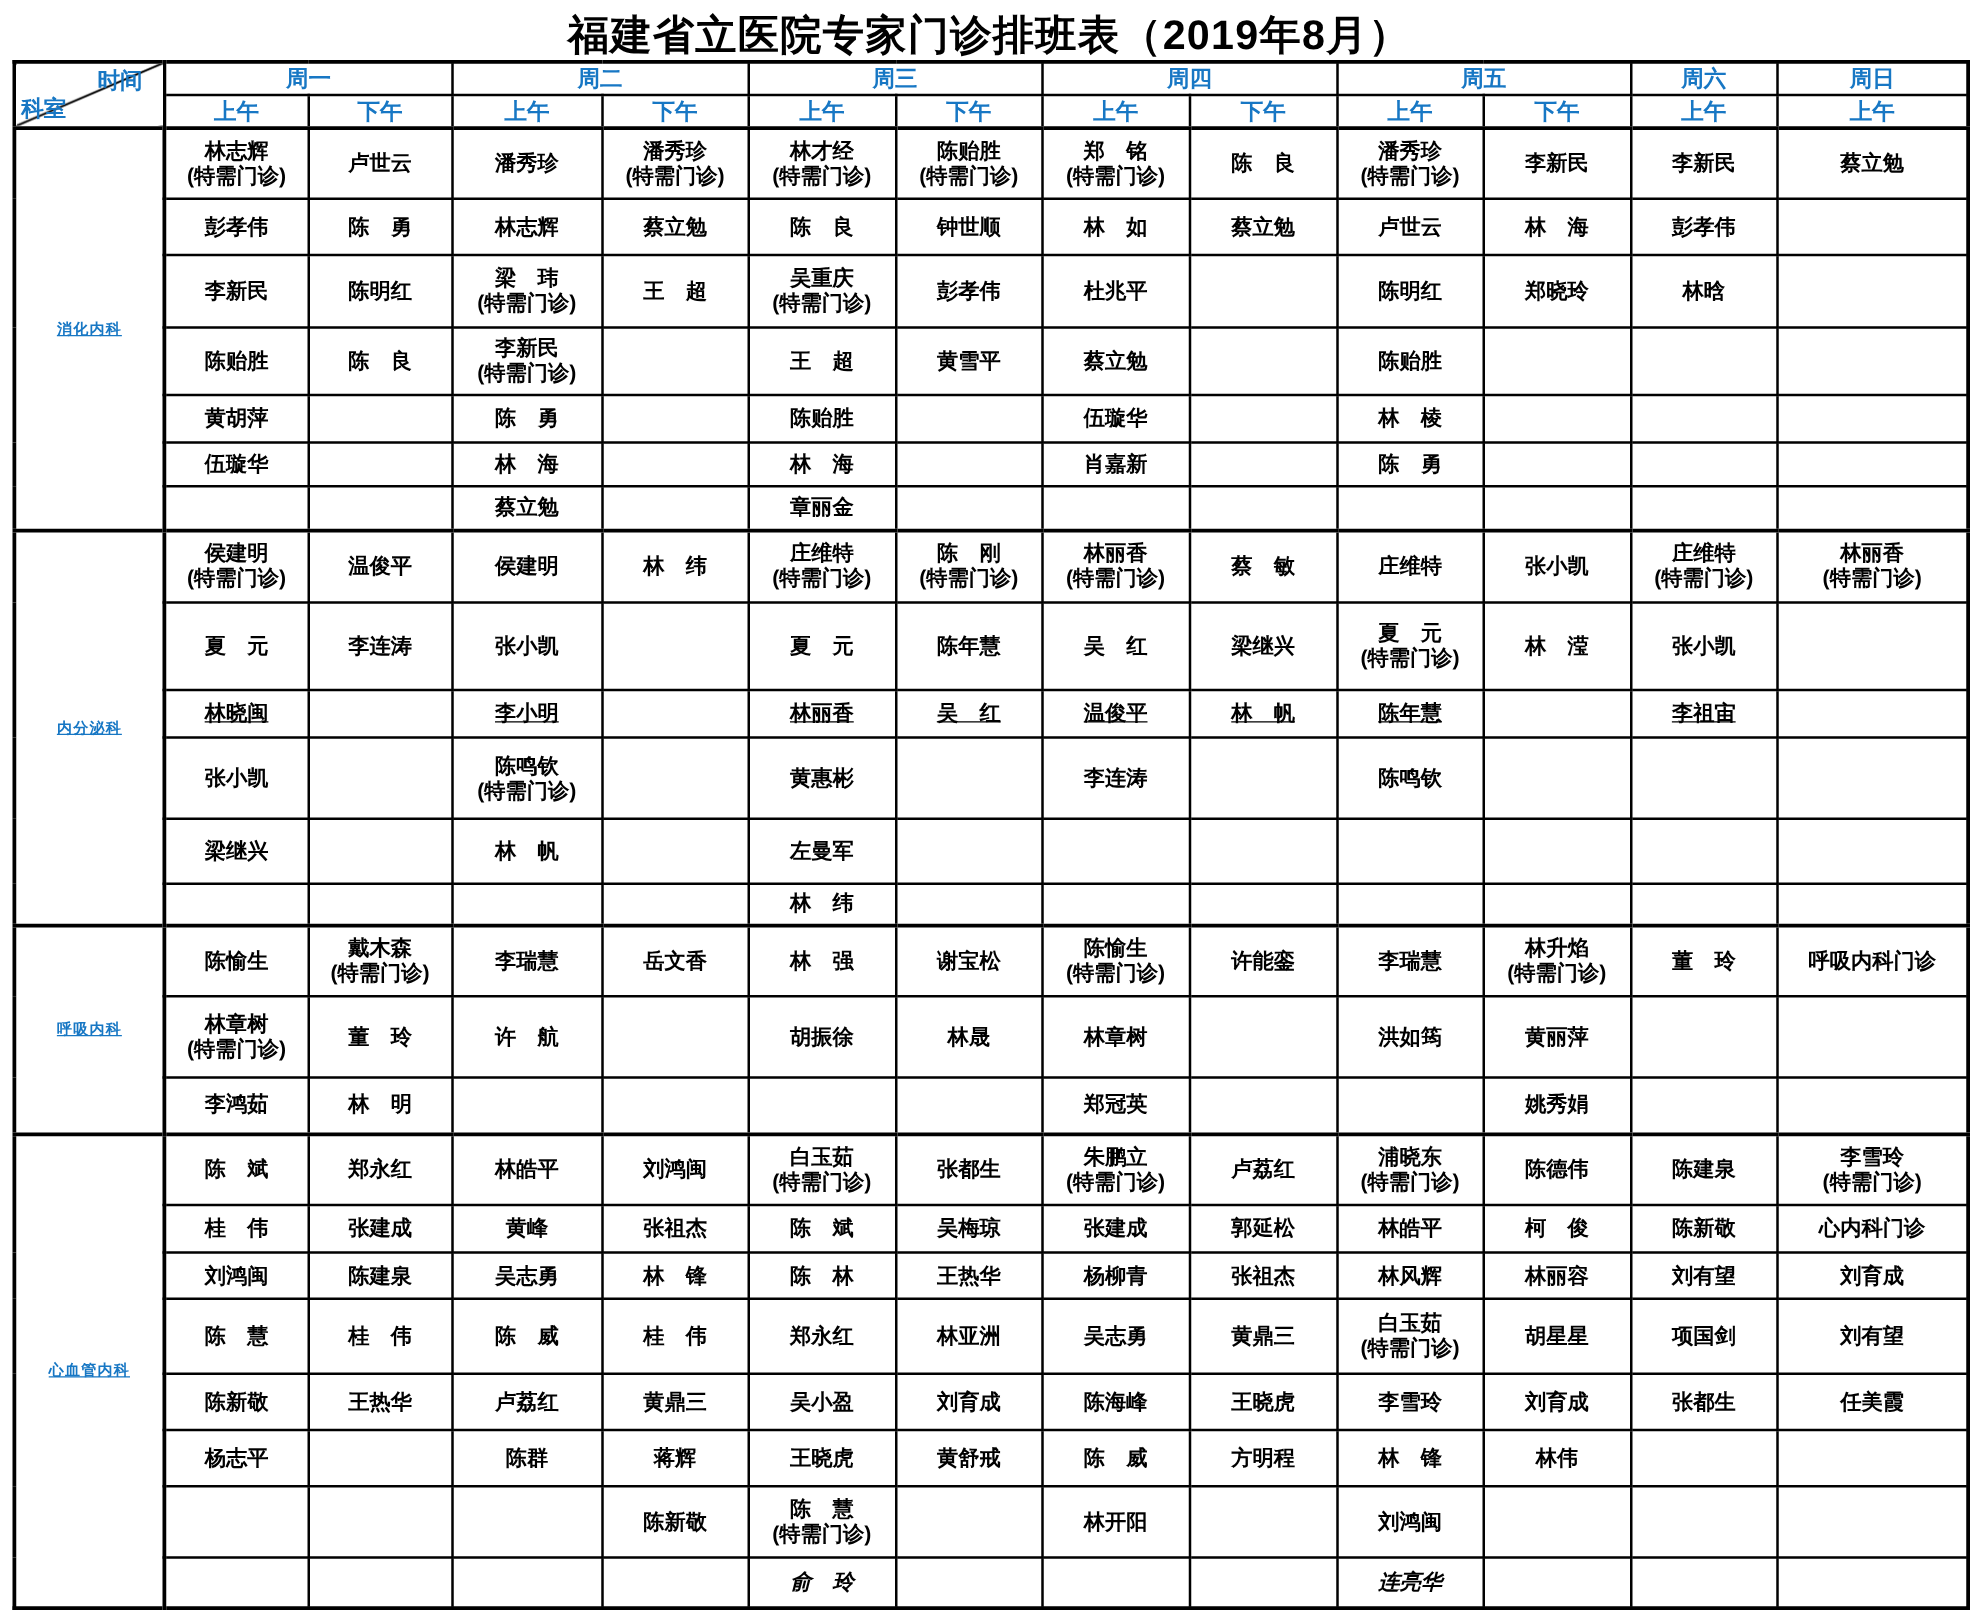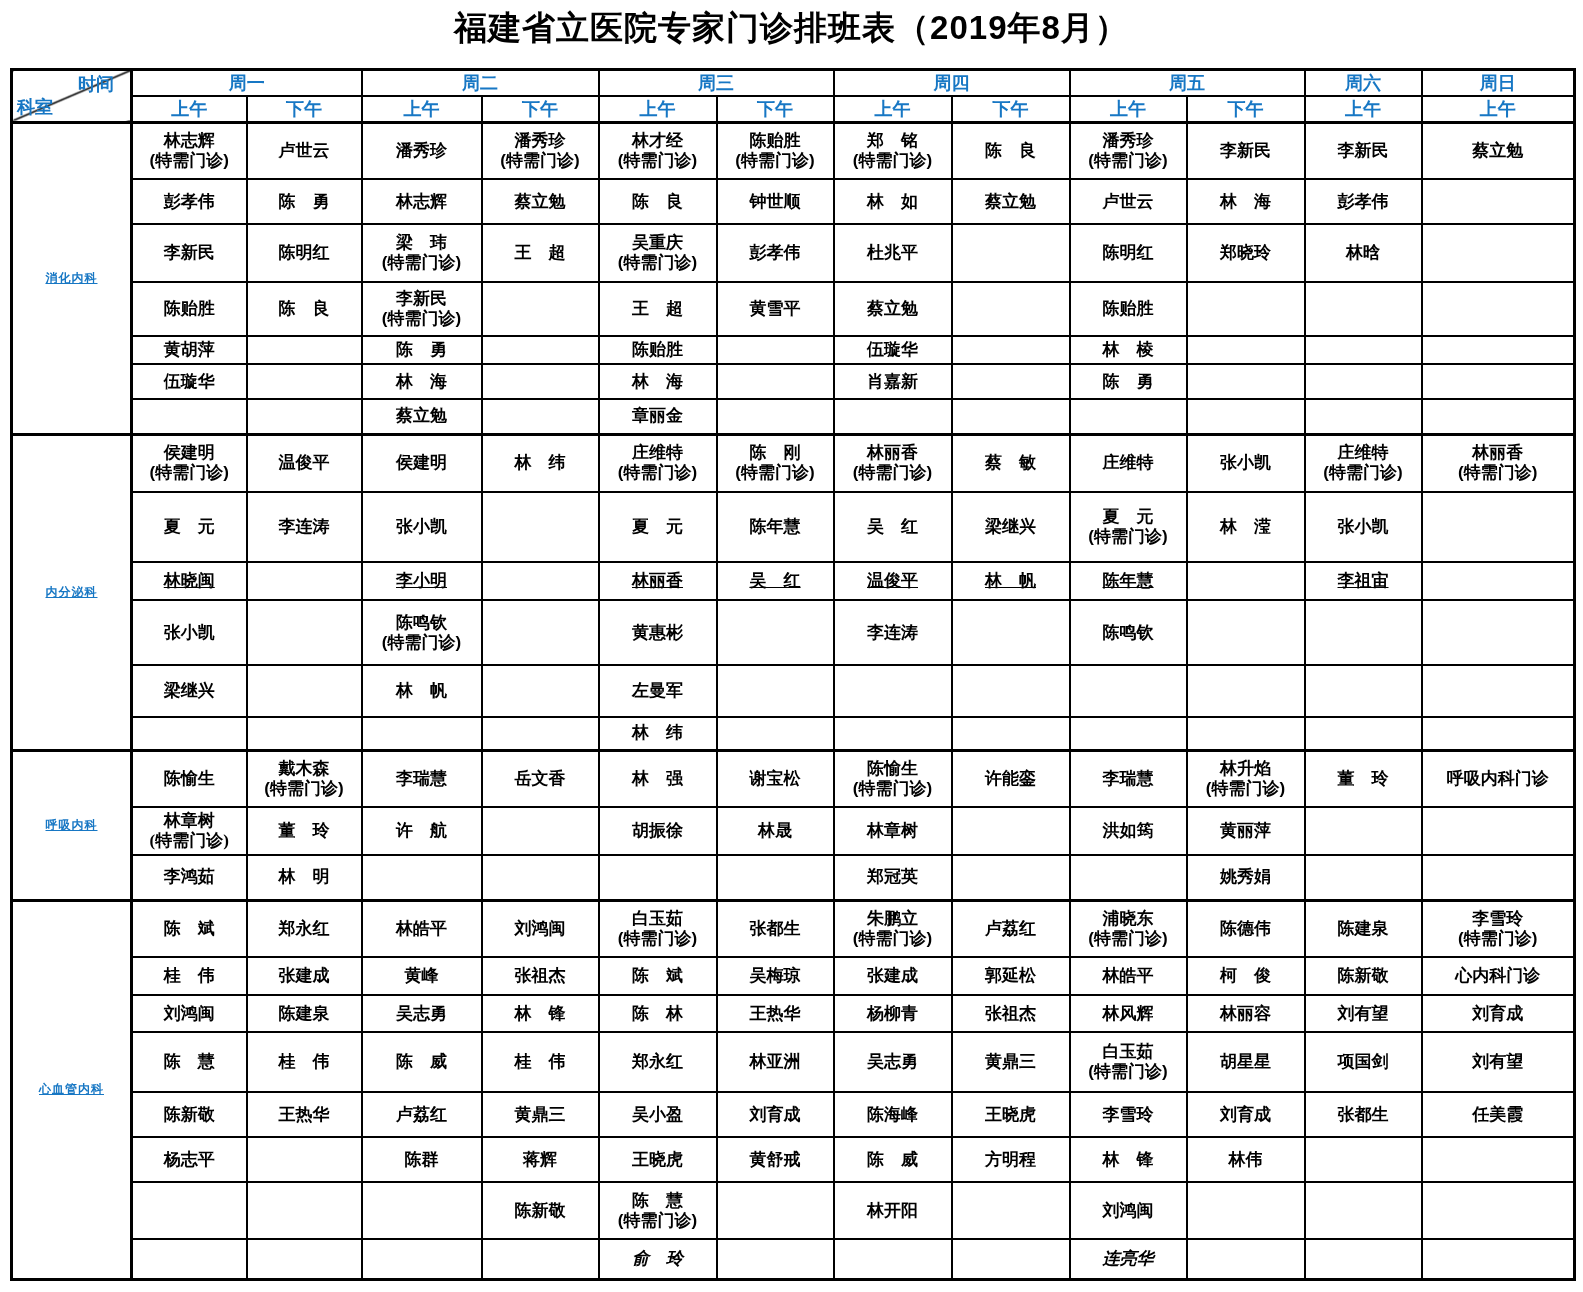--- a/index.html
+++ b/index.html
@@ -15,21 +15,21 @@
     font-family: Liberation Sans, sans-serif;
     font-weight: bold;
     font-size: 33px;
     padding-top: 8px;
     letter-spacing: 1px;
     line-height: 1.2;
   }
   table.sched {
     border-collapse: collapse;
     table-layout: fixed;
-    margin: 20px 0 0 10px;
+    margin: 0 0 0 10px;
     width: 1563px;
     border: 3px solid var(--line);
   }
   .sched th, .sched td {
     border: 2px solid var(--line);
     text-align: center;
     vertical-align: middle;
     padding: 1px 2px;
     overflow: hidden;
   }
@@ -178,21 +178,21 @@
         <td class="cell"></td>
         <td class="cell">王　超</td>
         <td class="cell">黄雪平</td>
         <td class="cell">蔡立勉</td>
         <td class="cell"></td>
         <td class="cell">陈贻胜</td>
         <td class="cell"></td>
         <td class="cell"></td>
         <td class="cell"></td>
       </tr>
-      <tr style="height: 28px;">
+      <tr style="height: 38px;">
         <td class="cell">黄胡萍</td>
         <td class="cell"></td>
         <td class="cell">陈　勇</td>
         <td class="cell"></td>
         <td class="cell">陈贻胜</td>
         <td class="cell"></td>
         <td class="cell">伍璇华</td>
         <td class="cell"></td>
         <td class="cell">林　棱</td>
         <td class="cell"></td>
@@ -331,21 +331,21 @@
         <td class="cell">谢宝松</td>
         <td class="cell">陈愉生
 (特需门诊)</td>
         <td class="cell">许能銮</td>
         <td class="cell">李瑞慧</td>
         <td class="cell">林升焰
 (特需门诊)</td>
         <td class="cell">董　玲</td>
         <td class="cell">呼吸内科门诊</td>
       </tr>
-      <tr style="height: 48px; font-family: Liberation Serif, serif;">
+      <tr style="height: 65px;">
         <td class="cell">林章树
 (特需门诊)</td>
         <td class="cell">董　玲</td>
         <td class="cell">许　航</td>
         <td class="cell"></td>
         <td class="cell">胡振徐</td>
         <td class="cell">林晟</td>
         <td class="cell">林章树</td>
         <td class="cell"></td>
         <td class="cell">洪如筠</td>

